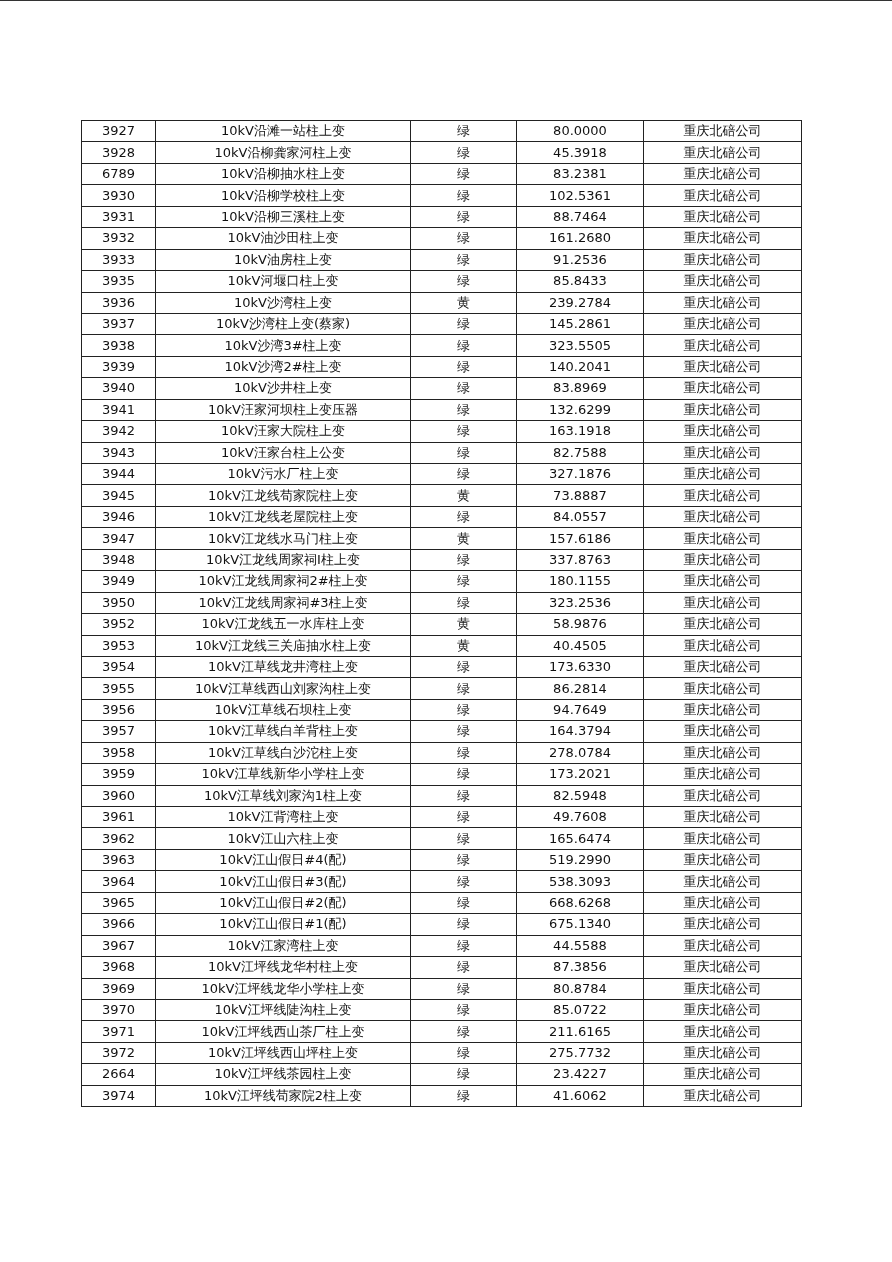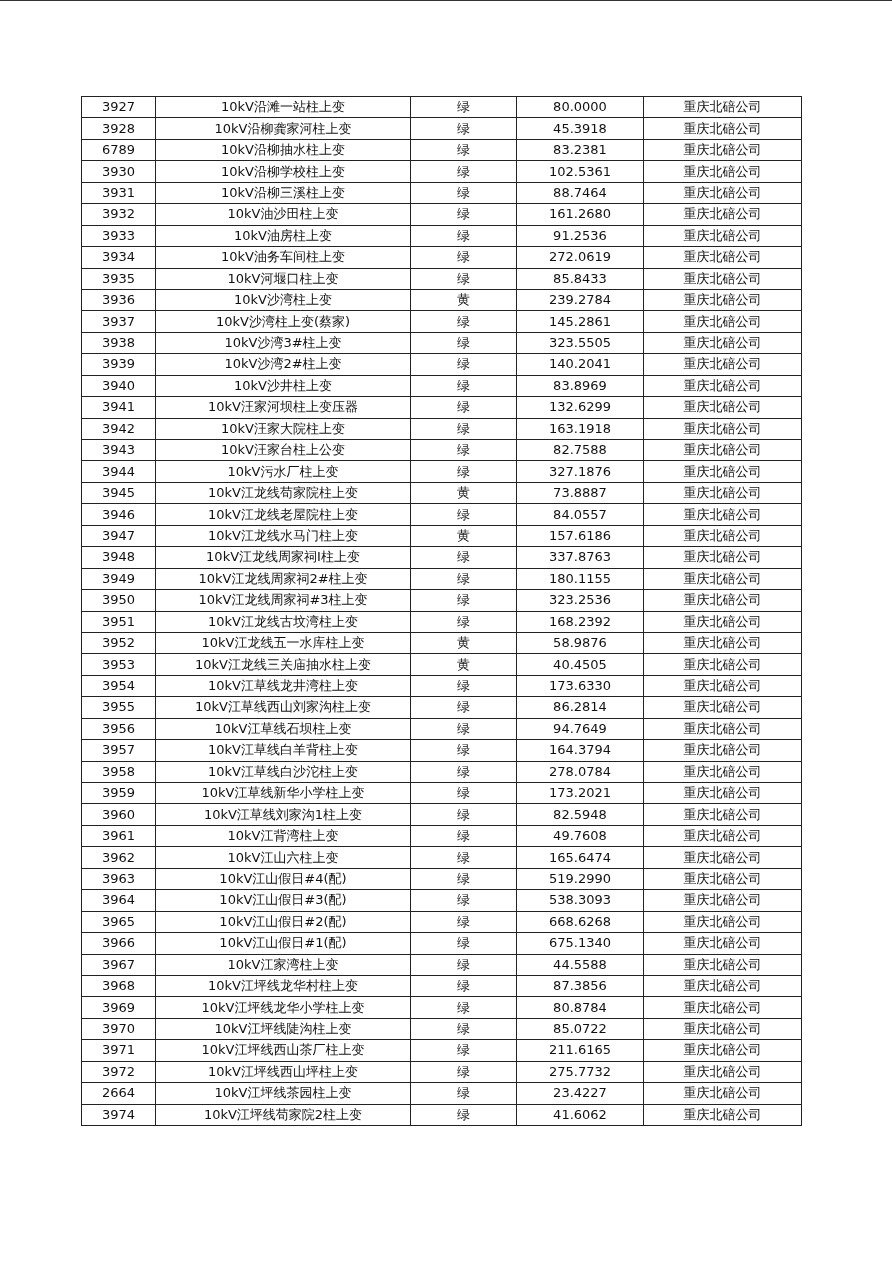--- a/index.html
+++ b/index.html
@@ -19,21 +19,21 @@
     position: absolute;
     left: 0;
     top: 0;
     width: 892px;
     height: 1px;
     background: #333333;
   }
   .page {
     position: absolute;
     left: 81px;
-    top: 96px;
+    top: 120px;
   }
   table.data-table {
     border-collapse: collapse;
     table-layout: fixed;
     width: 720px;
   }
   table.data-table td {
     border: 1px solid #222222;
     height: 20.45px;
     padding: 0;
@@ -108,27 +108,20 @@
           <td>重庆北碚公司</td>
         </tr>
         <tr>
           <td>3933</td>
           <td>10kV油房柱上变</td>
           <td>绿</td>
           <td>91.2536</td>
           <td>重庆北碚公司</td>
         </tr>
         <tr>
-          <td>3934</td>
-          <td>10kV油务车间柱上变</td>
-          <td>绿</td>
-          <td>272.0619</td>
-          <td>重庆北碚公司</td>
-        </tr>
-        <tr>
           <td>3935</td>
           <td>10kV河堰口柱上变</td>
           <td>绿</td>
           <td>85.8433</td>
           <td>重庆北碚公司</td>
         </tr>
         <tr>
           <td>3936</td>
           <td>10kV沙湾柱上变</td>
           <td>黄</td>
@@ -224,27 +217,20 @@
           <td>10kV江龙线周家祠2#柱上变</td>
           <td>绿</td>
           <td>180.1155</td>
           <td>重庆北碚公司</td>
         </tr>
         <tr>
           <td>3950</td>
           <td>10kV江龙线周家祠#3柱上变</td>
           <td>绿</td>
           <td>323.2536</td>
-          <td>重庆北碚公司</td>
-        </tr>
-        <tr>
-          <td>3951</td>
-          <td>10kV江龙线古坟湾柱上变</td>
-          <td>绿</td>
-          <td>168.2392</td>
           <td>重庆北碚公司</td>
         </tr>
         <tr>
           <td>3952</td>
           <td>10kV江龙线五一水库柱上变</td>
           <td>黄</td>
           <td>58.9876</td>
           <td>重庆北碚公司</td>
         </tr>
         <tr>

